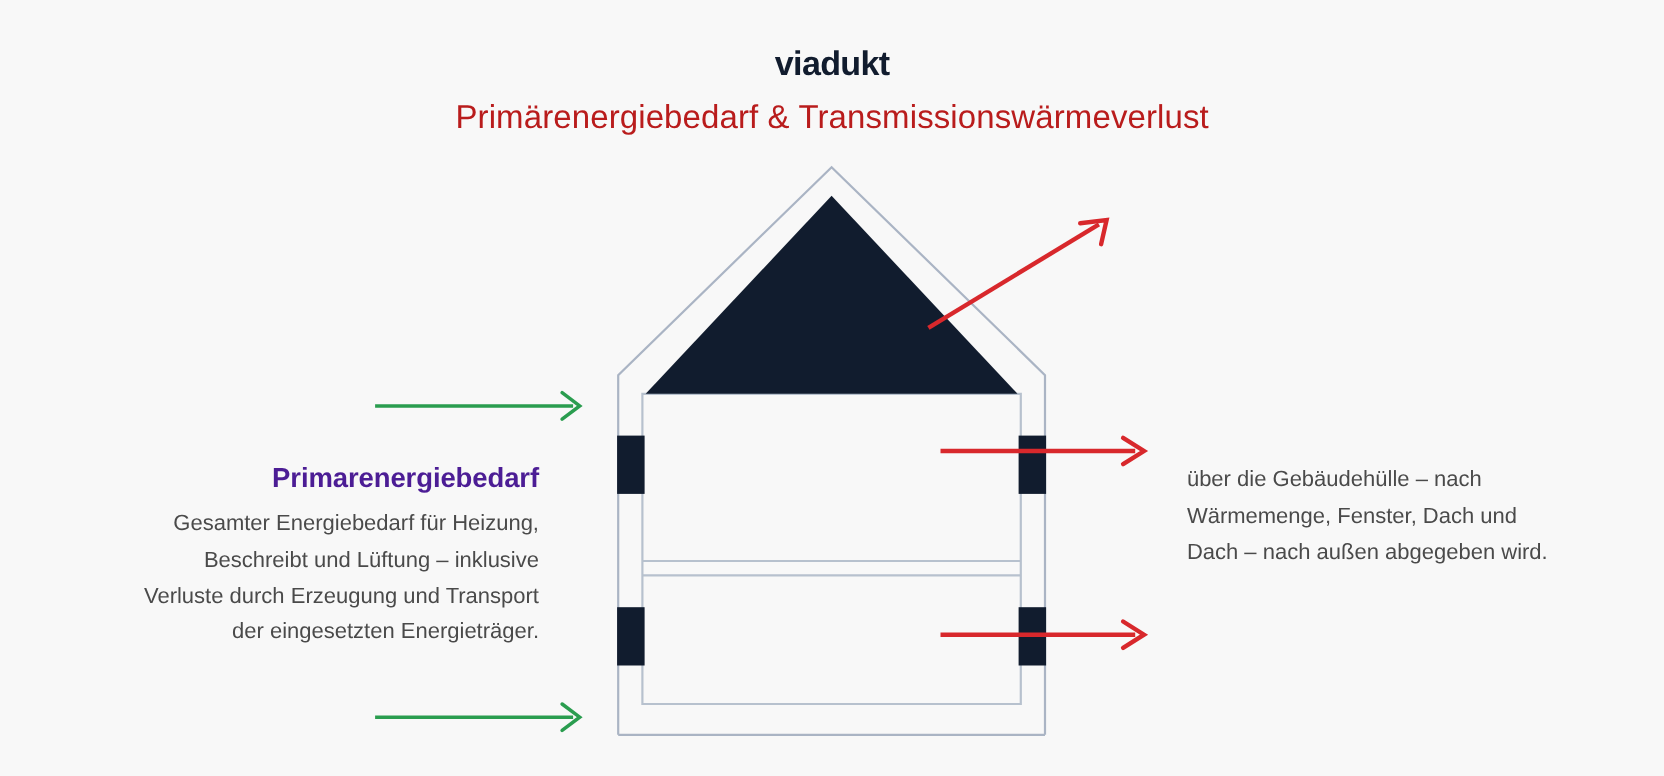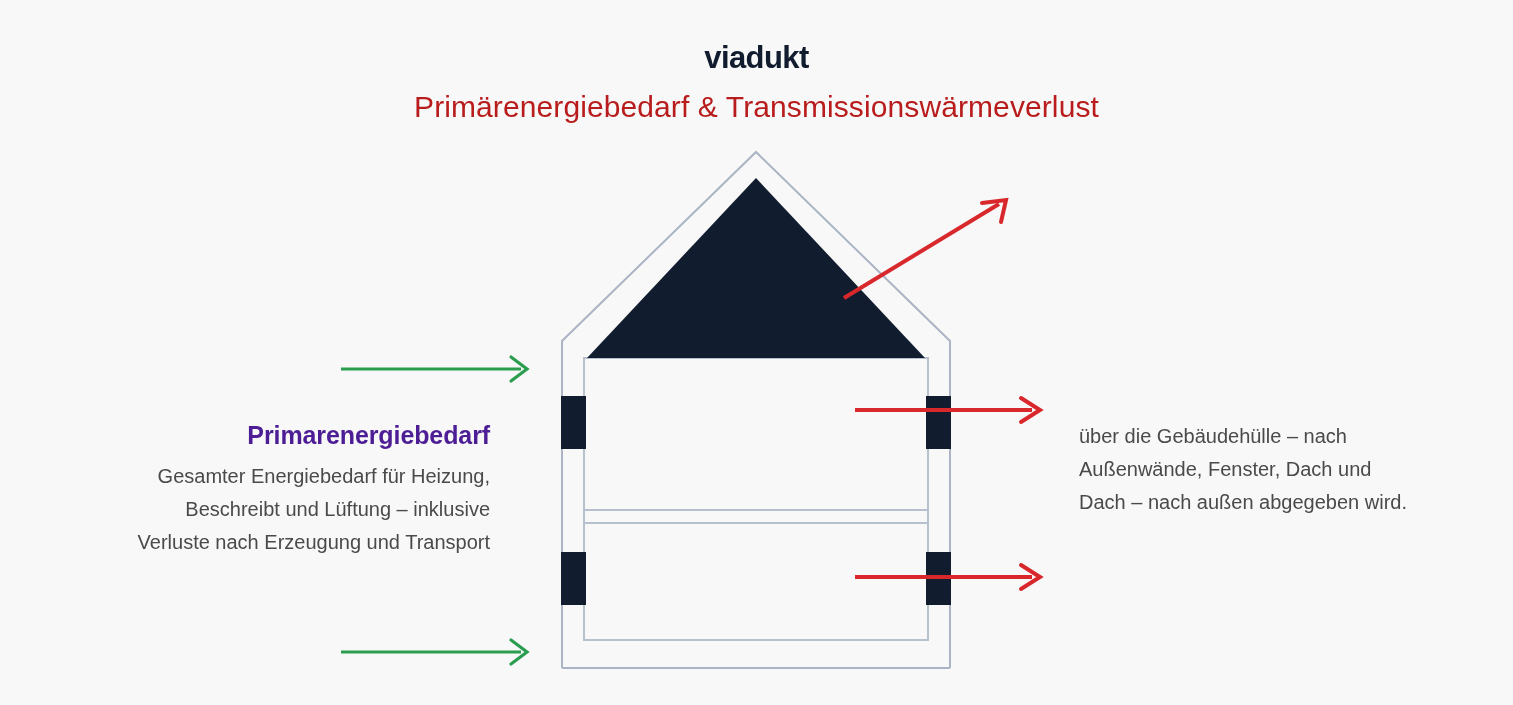--- a/index.html
+++ b/index.html
@@ -98,28 +98,29 @@
 
   <div class="brand-logo">viadukt</div>
 
   <div class="page-subtitle">Primärenergiebedarf &amp; Transmissionswärmeverlust</div>
 
   <div class="panel panel-left">
     <div class="panel-heading">Primarenergiebedarf</div>
     <div class="panel-body">
       <div>Gesamter Energiebedarf für Heizung,</div>
       <div>Beschreibt und Lüftung – inklusive</div>
-      <div>Verluste nach Erzeugung und Transport</div>
+      <div>Verluste durch Erzeugung und Transport</div>
+      <div>der eingesetzten Energieträger.</div>
     </div>
   </div>
 
   <div class="panel panel-right">
     <div class="panel-body">
       <div>über die Gebäudehülle – nach</div>
-      <div>Außenwände, Fenster, Dach und</div>
+      <div>Wärmemenge, Fenster, Dach und</div>
       <div>Dach – nach außen abgegeben wird.</div>
     </div>
   </div>
 
   <svg class="diagram" viewBox="0 0 1513 705">
 
     <path d="M 562,668 L 562,341 L 756,152 L 950,341 L 950,668" fill="none" stroke="#aab4c4" stroke-width="2" stroke-linejoin="miter"></path>
     <line x1="562" y1="668" x2="950" y2="668" stroke="#aab4c4" stroke-width="2"></line>
 
     <path d="M 584,640 L 584,358 L 928,358 L 928,640 Z" fill="none" stroke="#b7c1ce" stroke-width="2"></path>

